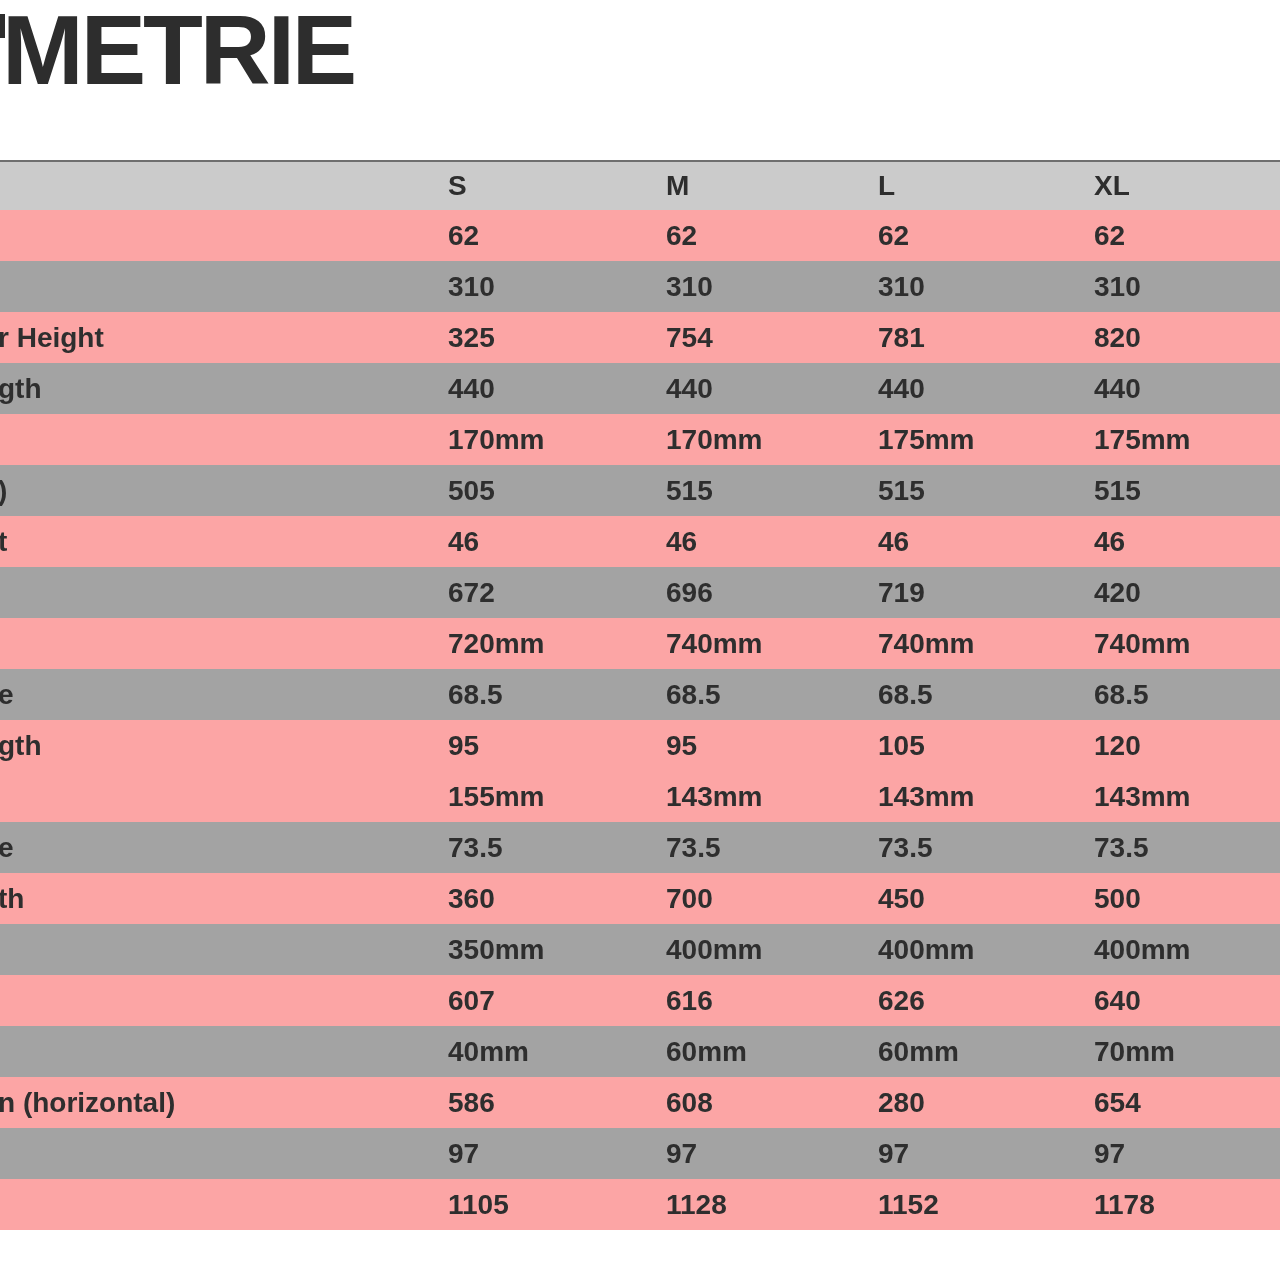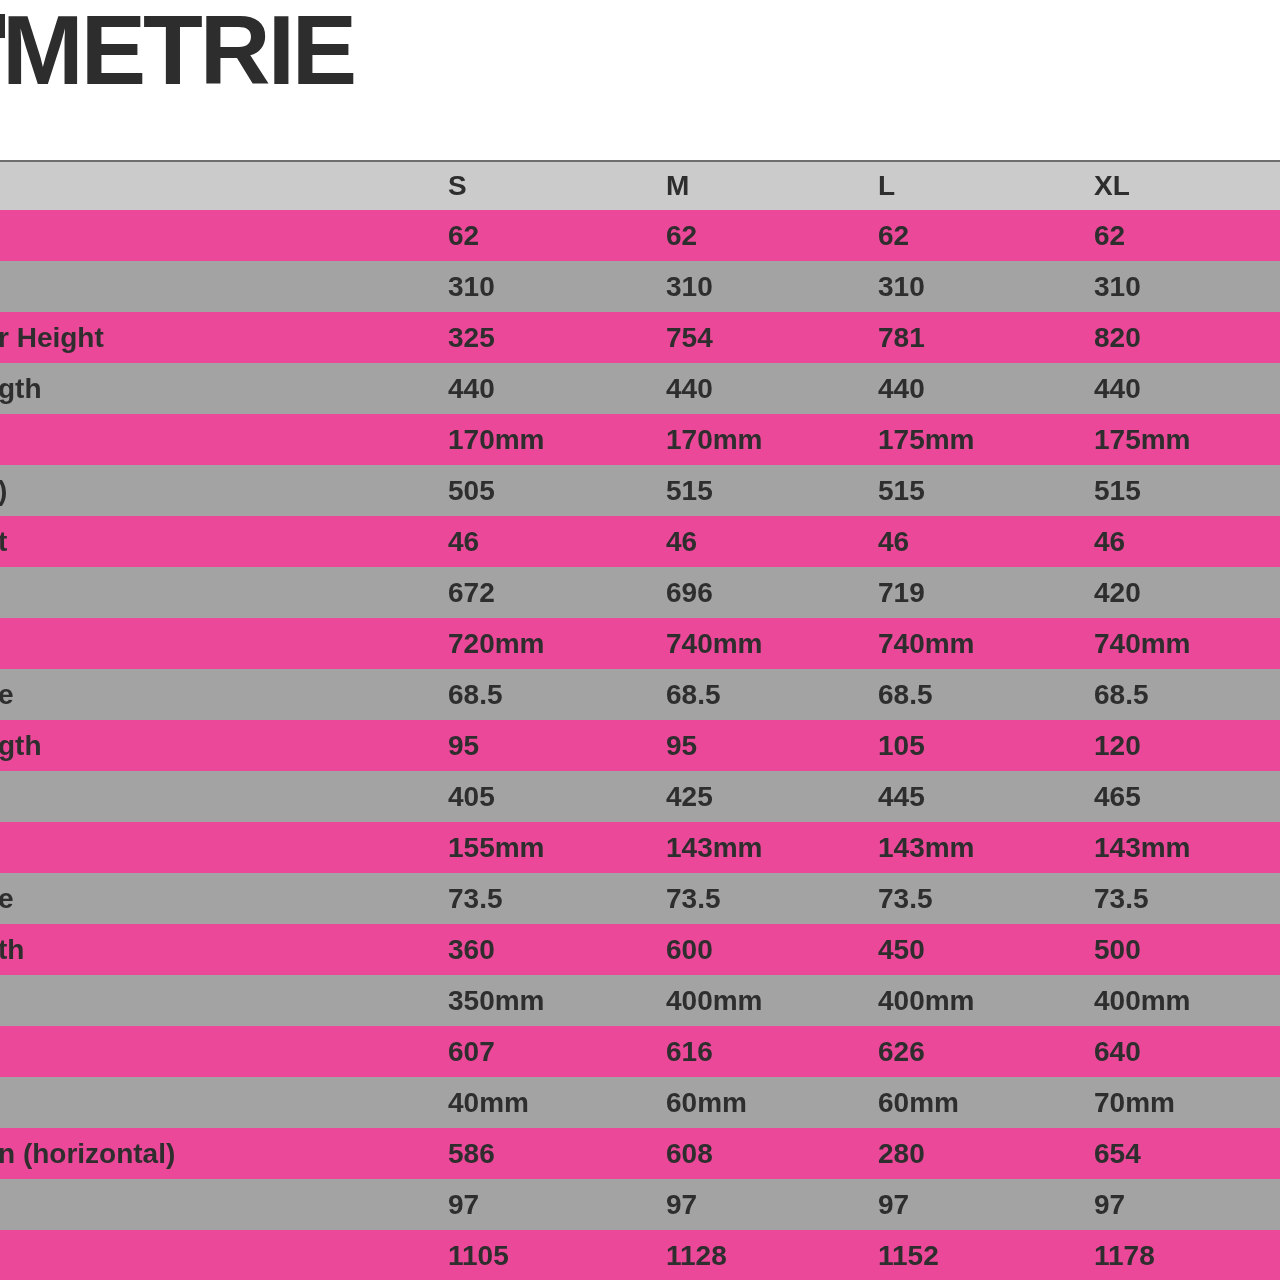--- a/index.html
+++ b/index.html
@@ -39,21 +39,21 @@
     left: 0;
     width: 1280px;
   }
   .row {
     display: flex;
     height: 51px;
     line-height: 51px;
     font-size: 28px;
     font-weight: bold;
     color: #2e2e2e;
-    background: #ec4899;
+    background: #fca5a5;
     white-space: nowrap;
   }
   .row.gray { background: #a3a3a3; }
   .row.header {
     height: 48px;
     line-height: 48px;
     background: #cbcbcb;
     border-top: 2px solid #6f6f6f;
   }
   .cell { overflow: visible; }
@@ -148,45 +148,38 @@
         <div class="cell col-l">68.5</div>
         <div class="cell col-xl">68.5</div>
       </div>
       <div class="row">
         <div class="cell label">gth</div>
         <div class="cell col-s">95</div>
         <div class="cell col-m">95</div>
         <div class="cell col-l">105</div>
         <div class="cell col-xl">120</div>
       </div>
-      <div class="row gray">
-        <div class="cell label"></div>
-        <div class="cell col-s">405</div>
-        <div class="cell col-m">425</div>
-        <div class="cell col-l">445</div>
-        <div class="cell col-xl">465</div>
-      </div>
       <div class="row">
         <div class="cell label"></div>
         <div class="cell col-s">155mm</div>
         <div class="cell col-m">143mm</div>
         <div class="cell col-l">143mm</div>
         <div class="cell col-xl">143mm</div>
       </div>
       <div class="row gray">
         <div class="cell label">e</div>
         <div class="cell col-s">73.5</div>
         <div class="cell col-m">73.5</div>
         <div class="cell col-l">73.5</div>
         <div class="cell col-xl">73.5</div>
       </div>
       <div class="row">
         <div class="cell label">th</div>
         <div class="cell col-s">360</div>
-        <div class="cell col-m">600</div>
+        <div class="cell col-m">700</div>
         <div class="cell col-l">450</div>
         <div class="cell col-xl">500</div>
       </div>
       <div class="row gray">
         <div class="cell label"></div>
         <div class="cell col-s">350mm</div>
         <div class="cell col-m">400mm</div>
         <div class="cell col-l">400mm</div>
         <div class="cell col-xl">400mm</div>
       </div>

